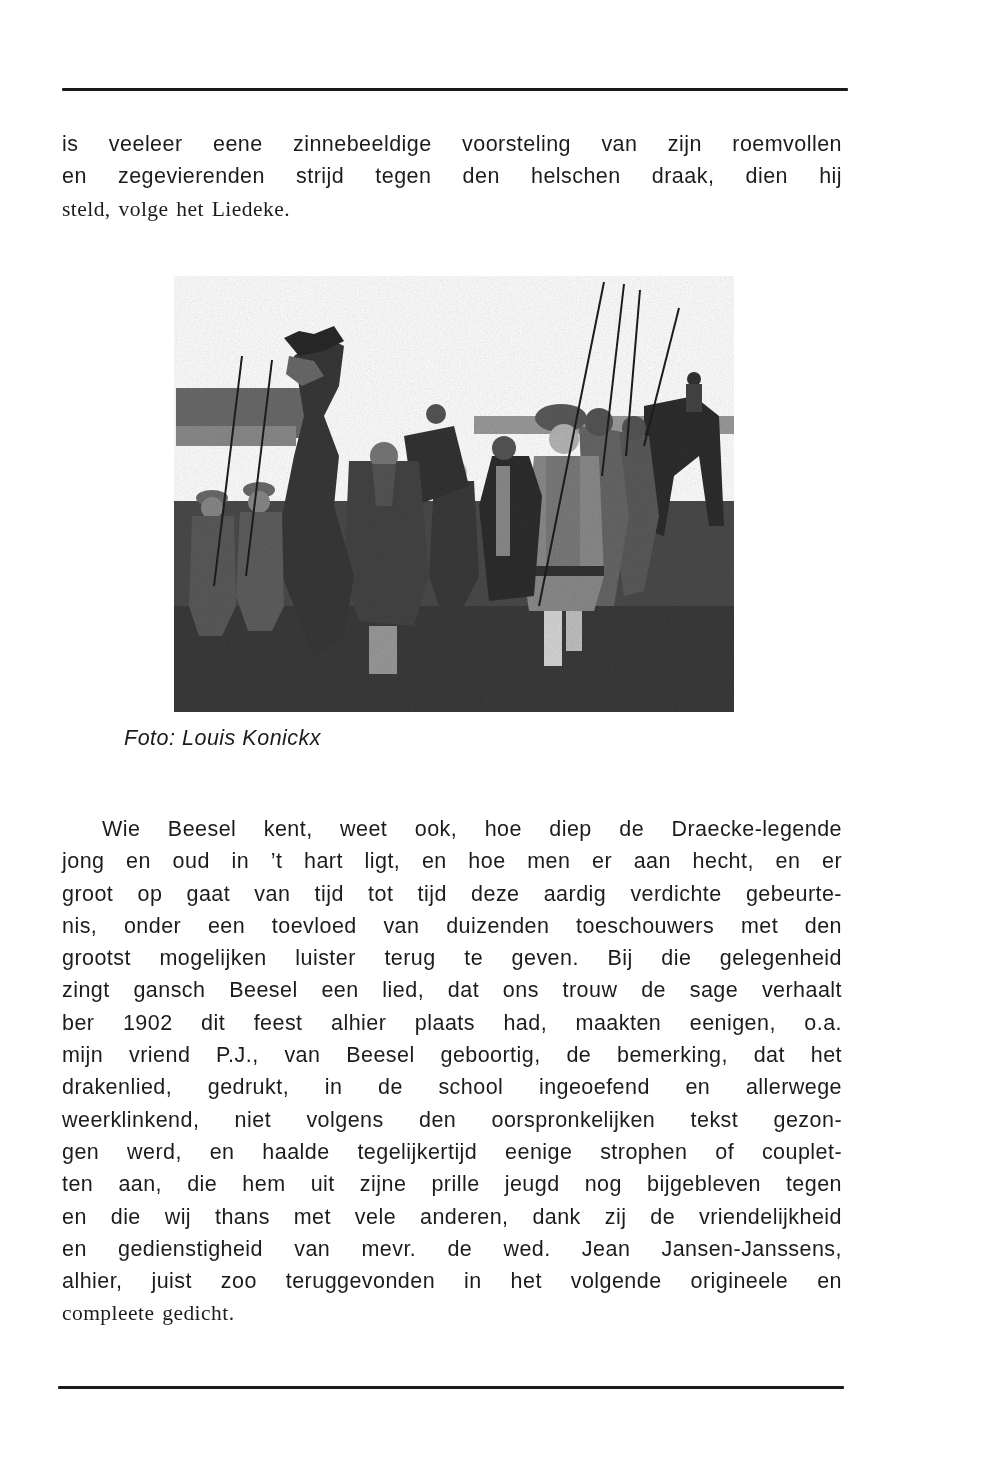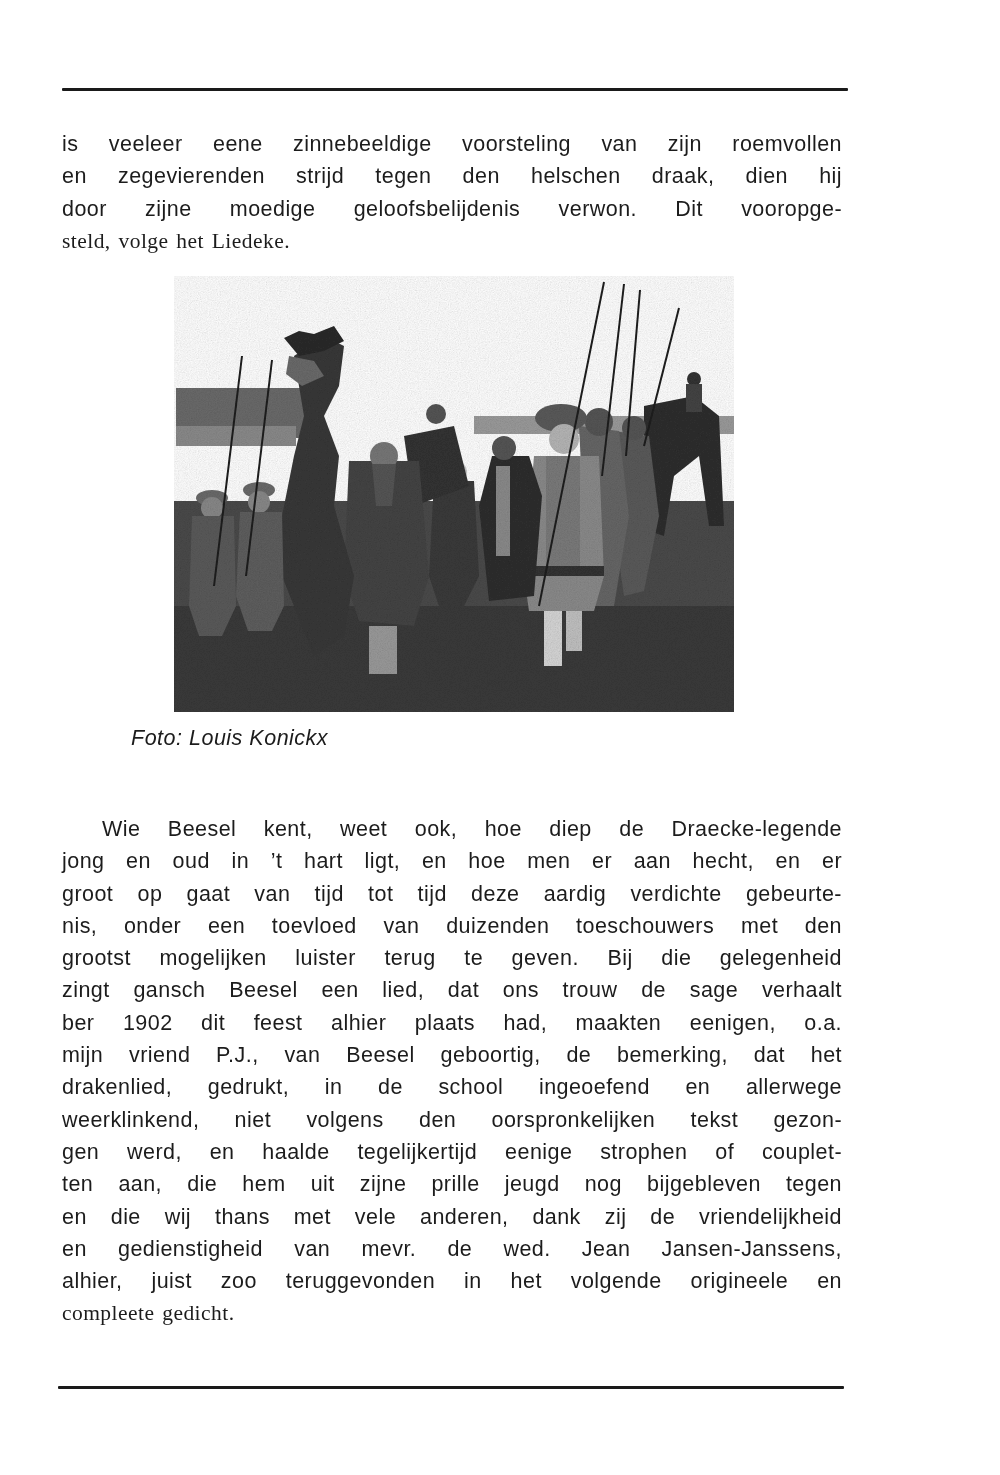--- a/index.html
+++ b/index.html
@@ -20,36 +20,35 @@
     .text-block .line { display: block; white-space: nowrap; text-align: justify; text-align-last: justify; height: 32.3px; }
     .text-block .line.last { text-align-last: left; font-family: Liberation Serif, serif; }
     .intro { top: 116px; margin-top: 12px; }
     .body { top: 813px; }
     .body .line.indent { padding-left: 40px; }
     .photo {
       position: absolute; left: 174px; top: 276px; width: 560px; height: 436px;
     }
     .photo svg { width: 100%; height: 100%; display: block; }
     .caption {
-      position: absolute; left: 131px; top: 726px; font-style: italic; font-size: 21.5px;
+      position: absolute; left: 124px; top: 726px; font-style: italic; font-size: 21.5px;
       letter-spacing: 0.5px;
     }
     .page-number {
       position: absolute; left: 810px; top: 1477px; font-size: 23px; letter-spacing: 1px;
     }
   </style>
 </head>
 <body>
 
 <div class="rule top"></div>
 
 <div class="text-block intro">
   <span class="line">is veeleer eene zinnebeeldige voorsteling van zijn roemvollen</span>
   <span class="line">en zegevierenden strijd tegen den helschen draak, dien hij</span>
-  <span class="line">door zijne moedige geloofsbelijdenis verwon. Dit vooropge-</span>
   <span class="line last">steld, volge het Liedeke.</span>
 </div>
 
 <div class="photo" aria-label="Black-and-white photograph of a costumed procession: a dragon figure, halberdiers with long pikes and helmets, a bearded saint figure, a young woman, and a rider on horseback in a grassy field">
   <svg viewBox="0 0 560 436" preserveAspectRatio="none">
     <defs>
       <filter id="grain" x="0" y="0" width="100%" height="100%">
         <feTurbulence type="fractalNoise" baseFrequency="0.9" numOctaves="2" seed="7" result="n"></feTurbulence>
         <feColorMatrix type="saturate" values="0" in="n" result="g"></feColorMatrix>
         <feComponentTransfer in="g" result="g2">

